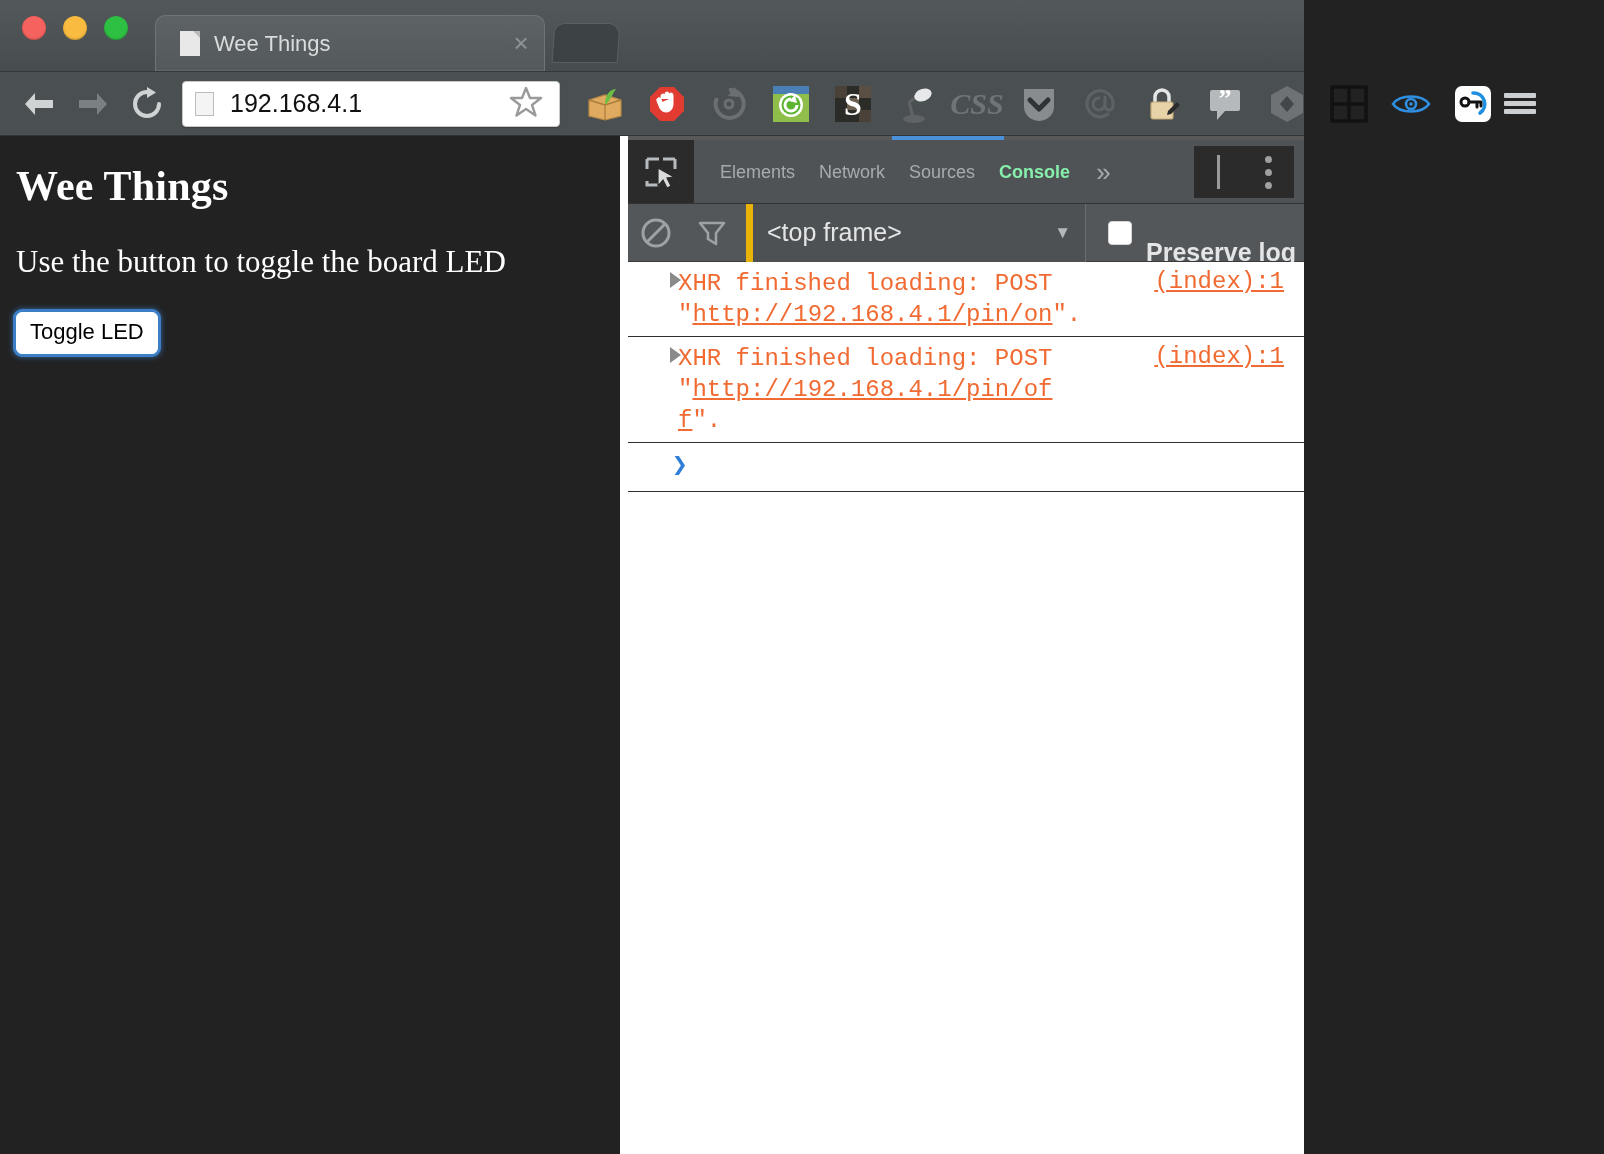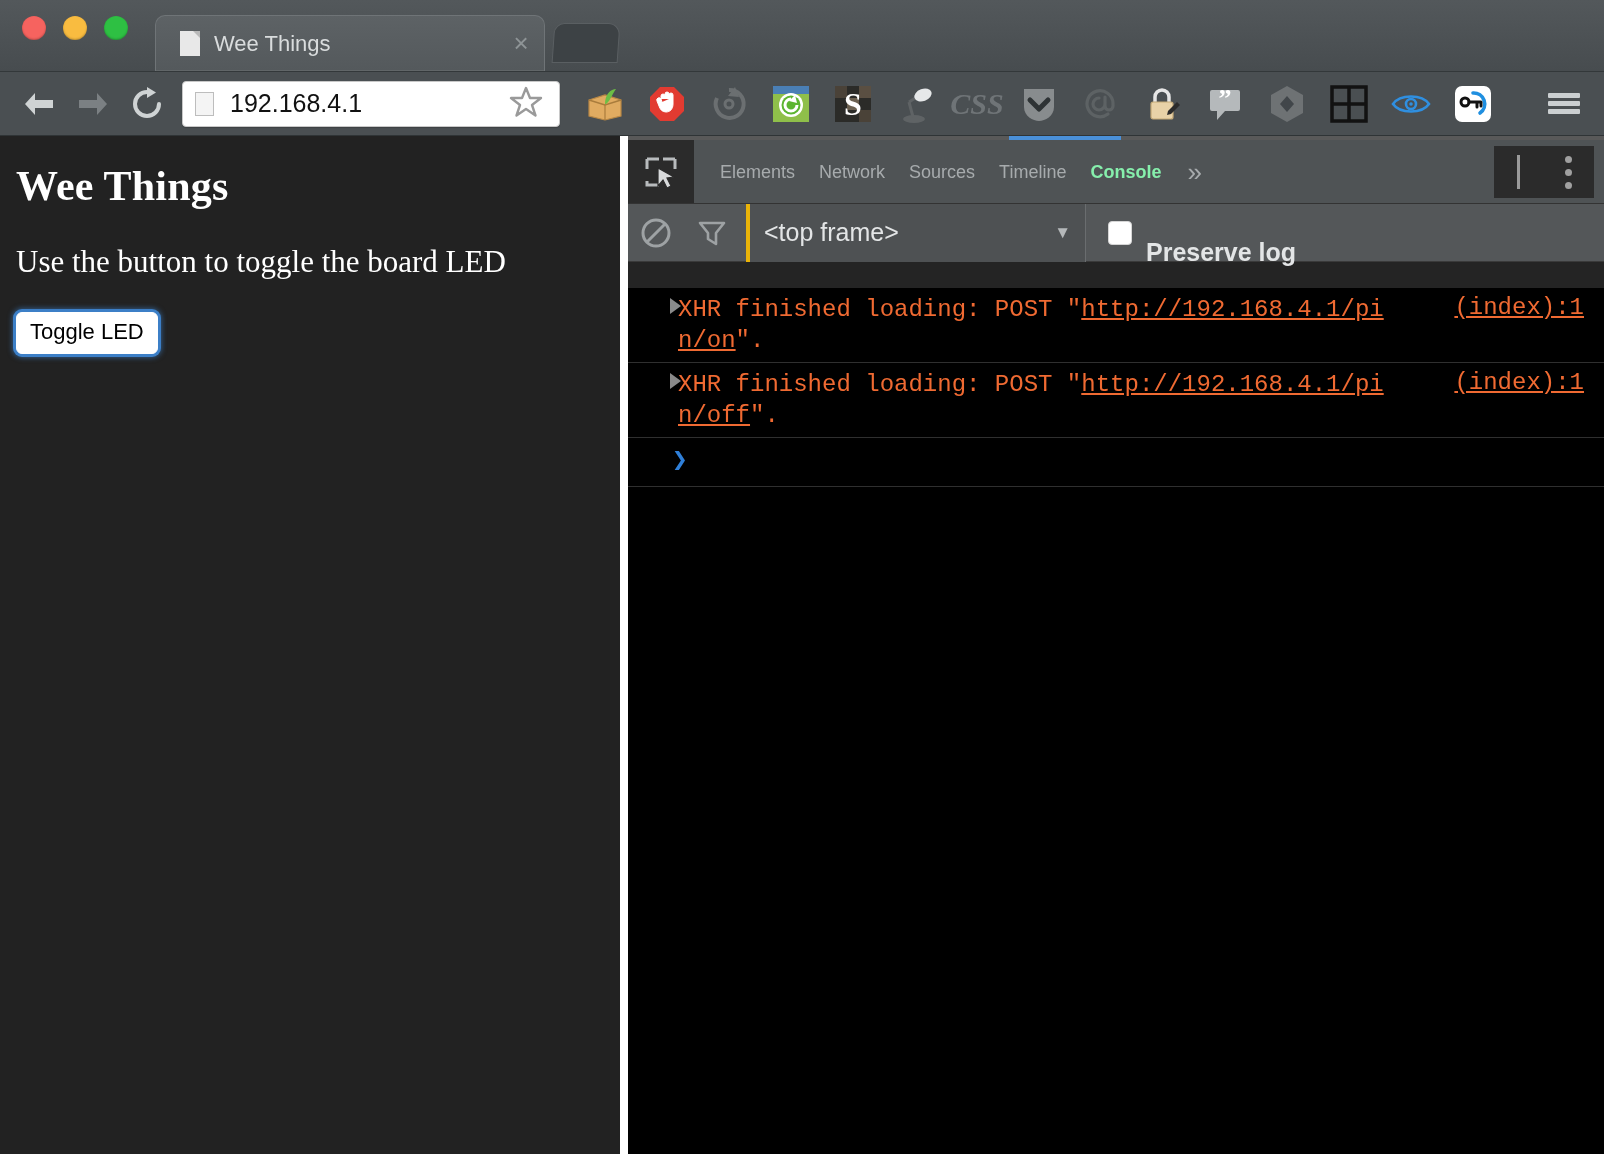--- a/index.html
+++ b/index.html
@@ -5,21 +5,21 @@
   * { box-sizing: border-box; margin: 0; padding: 0; }
   html, body {
     width: 1604px; height: 1154px;
     overflow: hidden;
     background: #222;
     font-family: "Liberation Sans", sans-serif;
   }
 
   
   .browser {
-    width: 1604px; height: 1154px;
+    width: 1304px; height: 1154px;
     display: flex; flex-direction: column;
     background: #4a4f52;
   }
   .tabstrip {
     height: 72px;
     background: linear-gradient(#53585b, #474c4f);
     position: relative;
     flex: 0 0 72px;
     border-bottom: 1px solid #33383a;
   }
@@ -200,43 +200,42 @@
   }
   .sb-icon {
     width: 56px; height: 58px;
     display: flex; align-items: center; justify-content: center;
     color: #9ea2a4;
   }
   .frame-select {
     flex: 0 0 340px;
     height: 58px; margin-left: 6px;
     display: flex; align-items: center;
-    border-left: 4px solid #eab308;
+    border-left: 7px solid #eab308;
     border-right: 1px solid #6a6d6f;
     padding: 0 14px;
     background: #4e5153;
   }
   .frame-label { flex: 1; color: #e3e5e6; font-size: 25px; font-family: "Liberation Sans", sans-serif; }
   .frame-caret { color: #b5b8ba; font-size: 17px; }
   .preserve {
     display: flex; align-items: center; gap: 14px;
     padding-left: 22px;
   }
   .checkbox {
     width: 24px; height: 24px;
     background: #fff; border-radius: 4px;
     border: 1px solid #d5d5d5;
   }
   .preserve-label { color: #e3e5e6; font-size: 25px; font-weight: bold; margin-top: 40px; }
 
   .console {
-    flex: 1; background: #000000;
+    flex: 1; background: #ffffff;
     overflow: hidden; position: relative;
     font-family: "Liberation Mono", monospace;
-    margin-top: 26px;
   }
   .msg {
     position: relative;
     padding: 6px 0 6px 50px;
     border-bottom: 1px solid #2f2f2f;
   }
   .msg-arrow {
     position: absolute; left: 42px; top: 10px;
     width: 0; height: 0;
     border-style: solid;
@@ -469,21 +468,20 @@
           <svg width="36" height="34" viewBox="0 0 36 34">
             <path d="M4 4 h12 M4 4 v10 M4 26 v4 h12 M32 4 h-12 M32 4 v10" stroke="#b8bbbd" stroke-width="3" fill="none"></path>
             <path d="M15 13 L15 31 L20 25 L24 33 L28 31 L24 23 L31 22 Z" fill="#d8dadb" stroke="#2b2b2b" stroke-width="1.2"></path>
           </svg>
         </div>
 
         <div class="dt-tabs">
           <div class="dt-tab">Elements</div>
           <div class="dt-tab">Network</div>
           <div class="dt-tab">Sources</div>
-          <div class="dt-tab">Timeline</div>
           <div class="dt-tab active">Console</div>
           <div class="dt-more">»</div>
         </div>
 
         <div class="dt-right">
           <span class="dt-sep"></span>
           <span class="dt-dots">
               <i></i>
               <i></i>
               <i></i>

